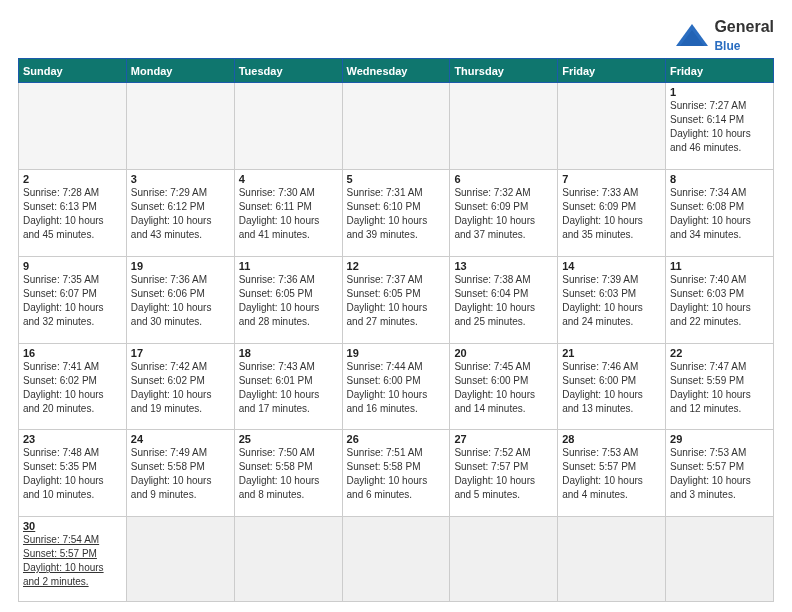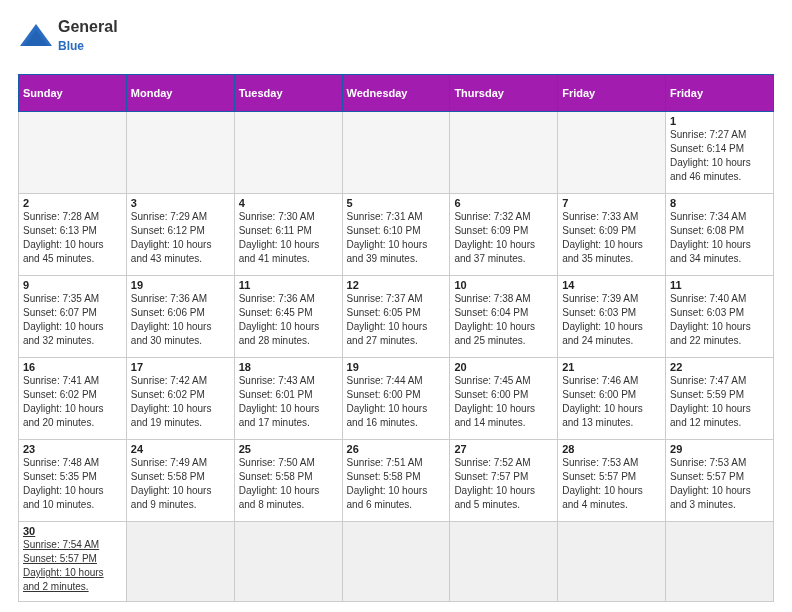--- a/index.html
+++ b/index.html
@@ -12,23 +12,23 @@
     }
     .page {
       width: 792px;
       height: 612px;
       padding: 18px 18px 10px 18px;
       display: flex;
       flex-direction: column;
     }
     .header {
       display: flex;
-      justify-content: flex-start;
+      justify-content: flex-end;
       align-items: flex-start;
-      margin-bottom: 20px;
+      margin-bottom: 4px;
     }
     .logo {
       display: flex;
       align-items: center;
       gap: 4px;
     }
     .logo-icon {
       width: 36px;
       height: 28px;
     }
@@ -45,25 +45,25 @@
       color: #555;
     }
     .calendar {
       flex: 1;
       border: 1px solid #ccc;
       border-collapse: collapse;
       width: 100%;
       table-layout: fixed;
     }
     .calendar th {
-      background: #a21caf;
+      background: #0f766e;
       color: #fff;
       font-size: 11px;
       font-weight: bold;
-      padding: 12px 4px;
+      padding: 5px 4px;
       text-align: left;
       border: 1px solid #1a5aaa;
       height: 24px;
     }
     .calendar td {
       border: 1px solid #ccc;
       vertical-align: top;
       padding: 3px 4px;
       font-size: 8.5px;
       color: #333;
@@ -196,31 +196,31 @@
           </td>
           <td>
             <span class="day-num">19</span>
             <div class="day-info">Sunrise: 7:36 AM
 Sunset: 6:06 PM
 Daylight: 10 hours and 30 minutes.</div>
           </td>
           <td>
             <span class="day-num">11</span>
             <div class="day-info">Sunrise: 7:36 AM
-Sunset: 6:45 PM
+Sunset: 6:05 PM
 Daylight: 10 hours and 28 minutes.</div>
           </td>
           <td>
             <span class="day-num">12</span>
             <div class="day-info">Sunrise: 7:37 AM
 Sunset: 6:05 PM
 Daylight: 10 hours and 27 minutes.</div>
           </td>
           <td>
-            <span class="day-num">10</span>
+            <span class="day-num">13</span>
             <div class="day-info">Sunrise: 7:38 AM
 Sunset: 6:04 PM
 Daylight: 10 hours and 25 minutes.</div>
           </td>
           <td>
             <span class="day-num">14</span>
             <div class="day-info">Sunrise: 7:39 AM
 Sunset: 6:03 PM
 Daylight: 10 hours and 24 minutes.</div>
           </td>

